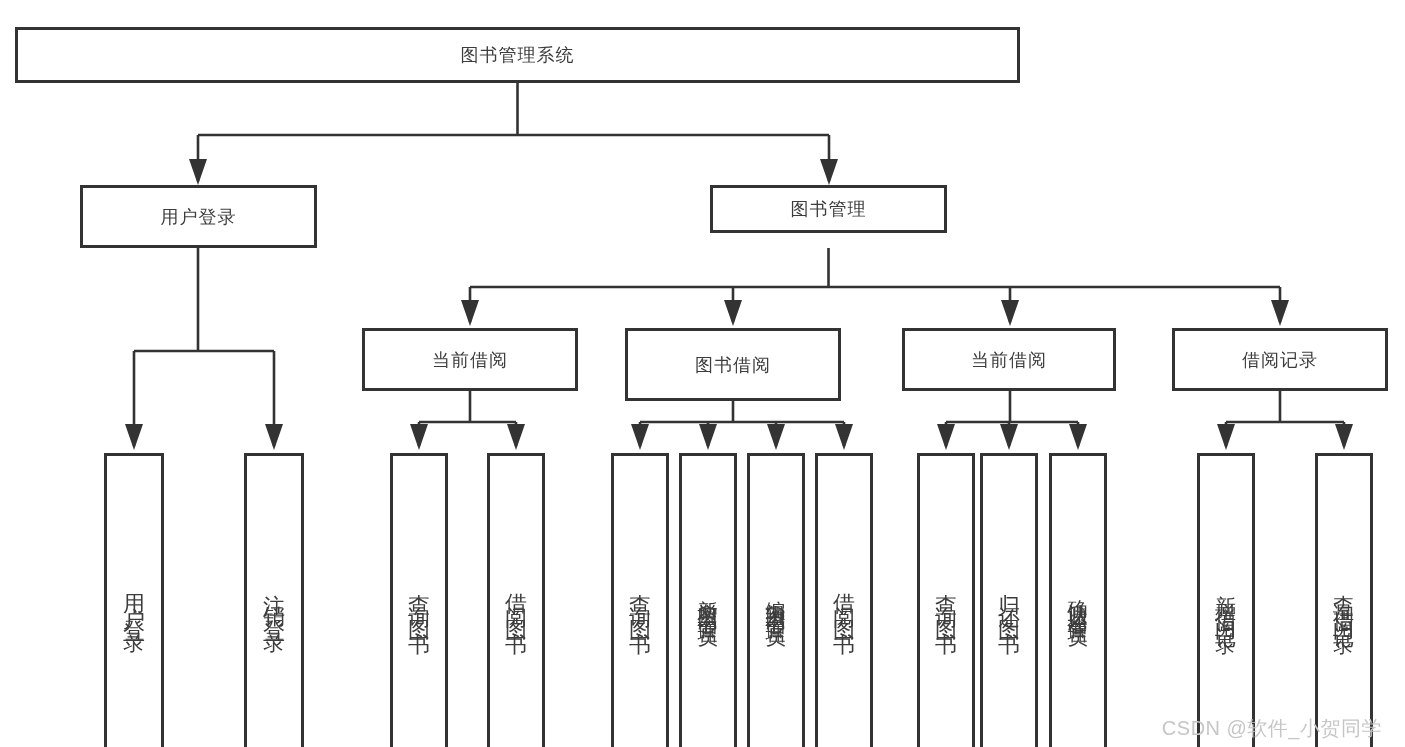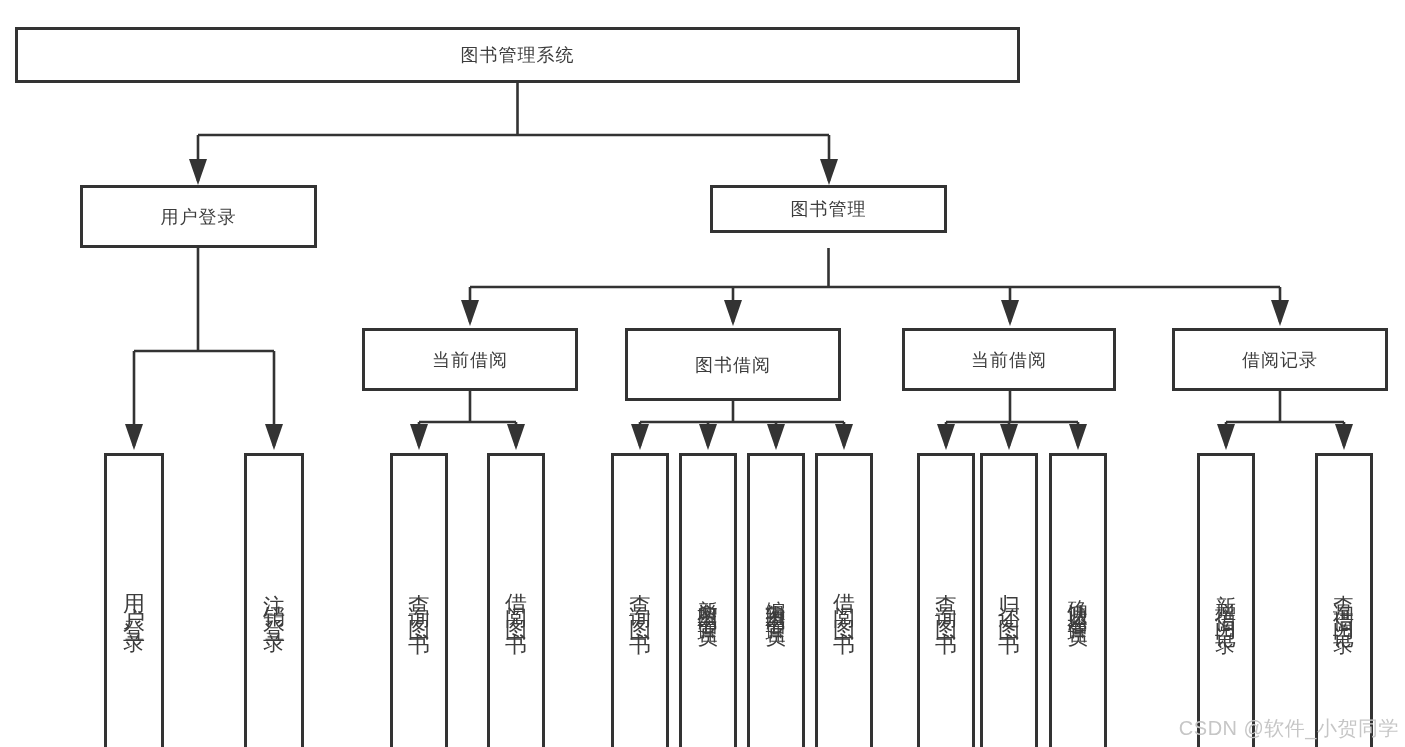--- a/index.html
+++ b/index.html
@@ -19,21 +19,21 @@
   .hnode{font-size:18px;letter-spacing:1px;}
   .root{font-size:18px;}
   .vnode span{
     writing-mode:vertical-rl;text-orientation:mixed;
     font-size:22px;letter-spacing:13px;line-height:1;
     white-space:nowrap;
   }
   .vnode.med span{font-size:21px;letter-spacing:8px;}
   .vnode.tight span{font-size:20px;letter-spacing:4px;}
   .watermark{
-    position:absolute;right:6px;bottom:5px;z-index:3;
+    position:absolute;right:23px;bottom:5px;z-index:3;
     font-size:20px;color:#c6c6c6;letter-spacing:0.5px;
   }
 </style>
 </head>
 <body>
 
 <div class="stage">
 
   <svg class="wires" width="1405" height="747" viewBox="0 0 1405 747">
     <defs>

